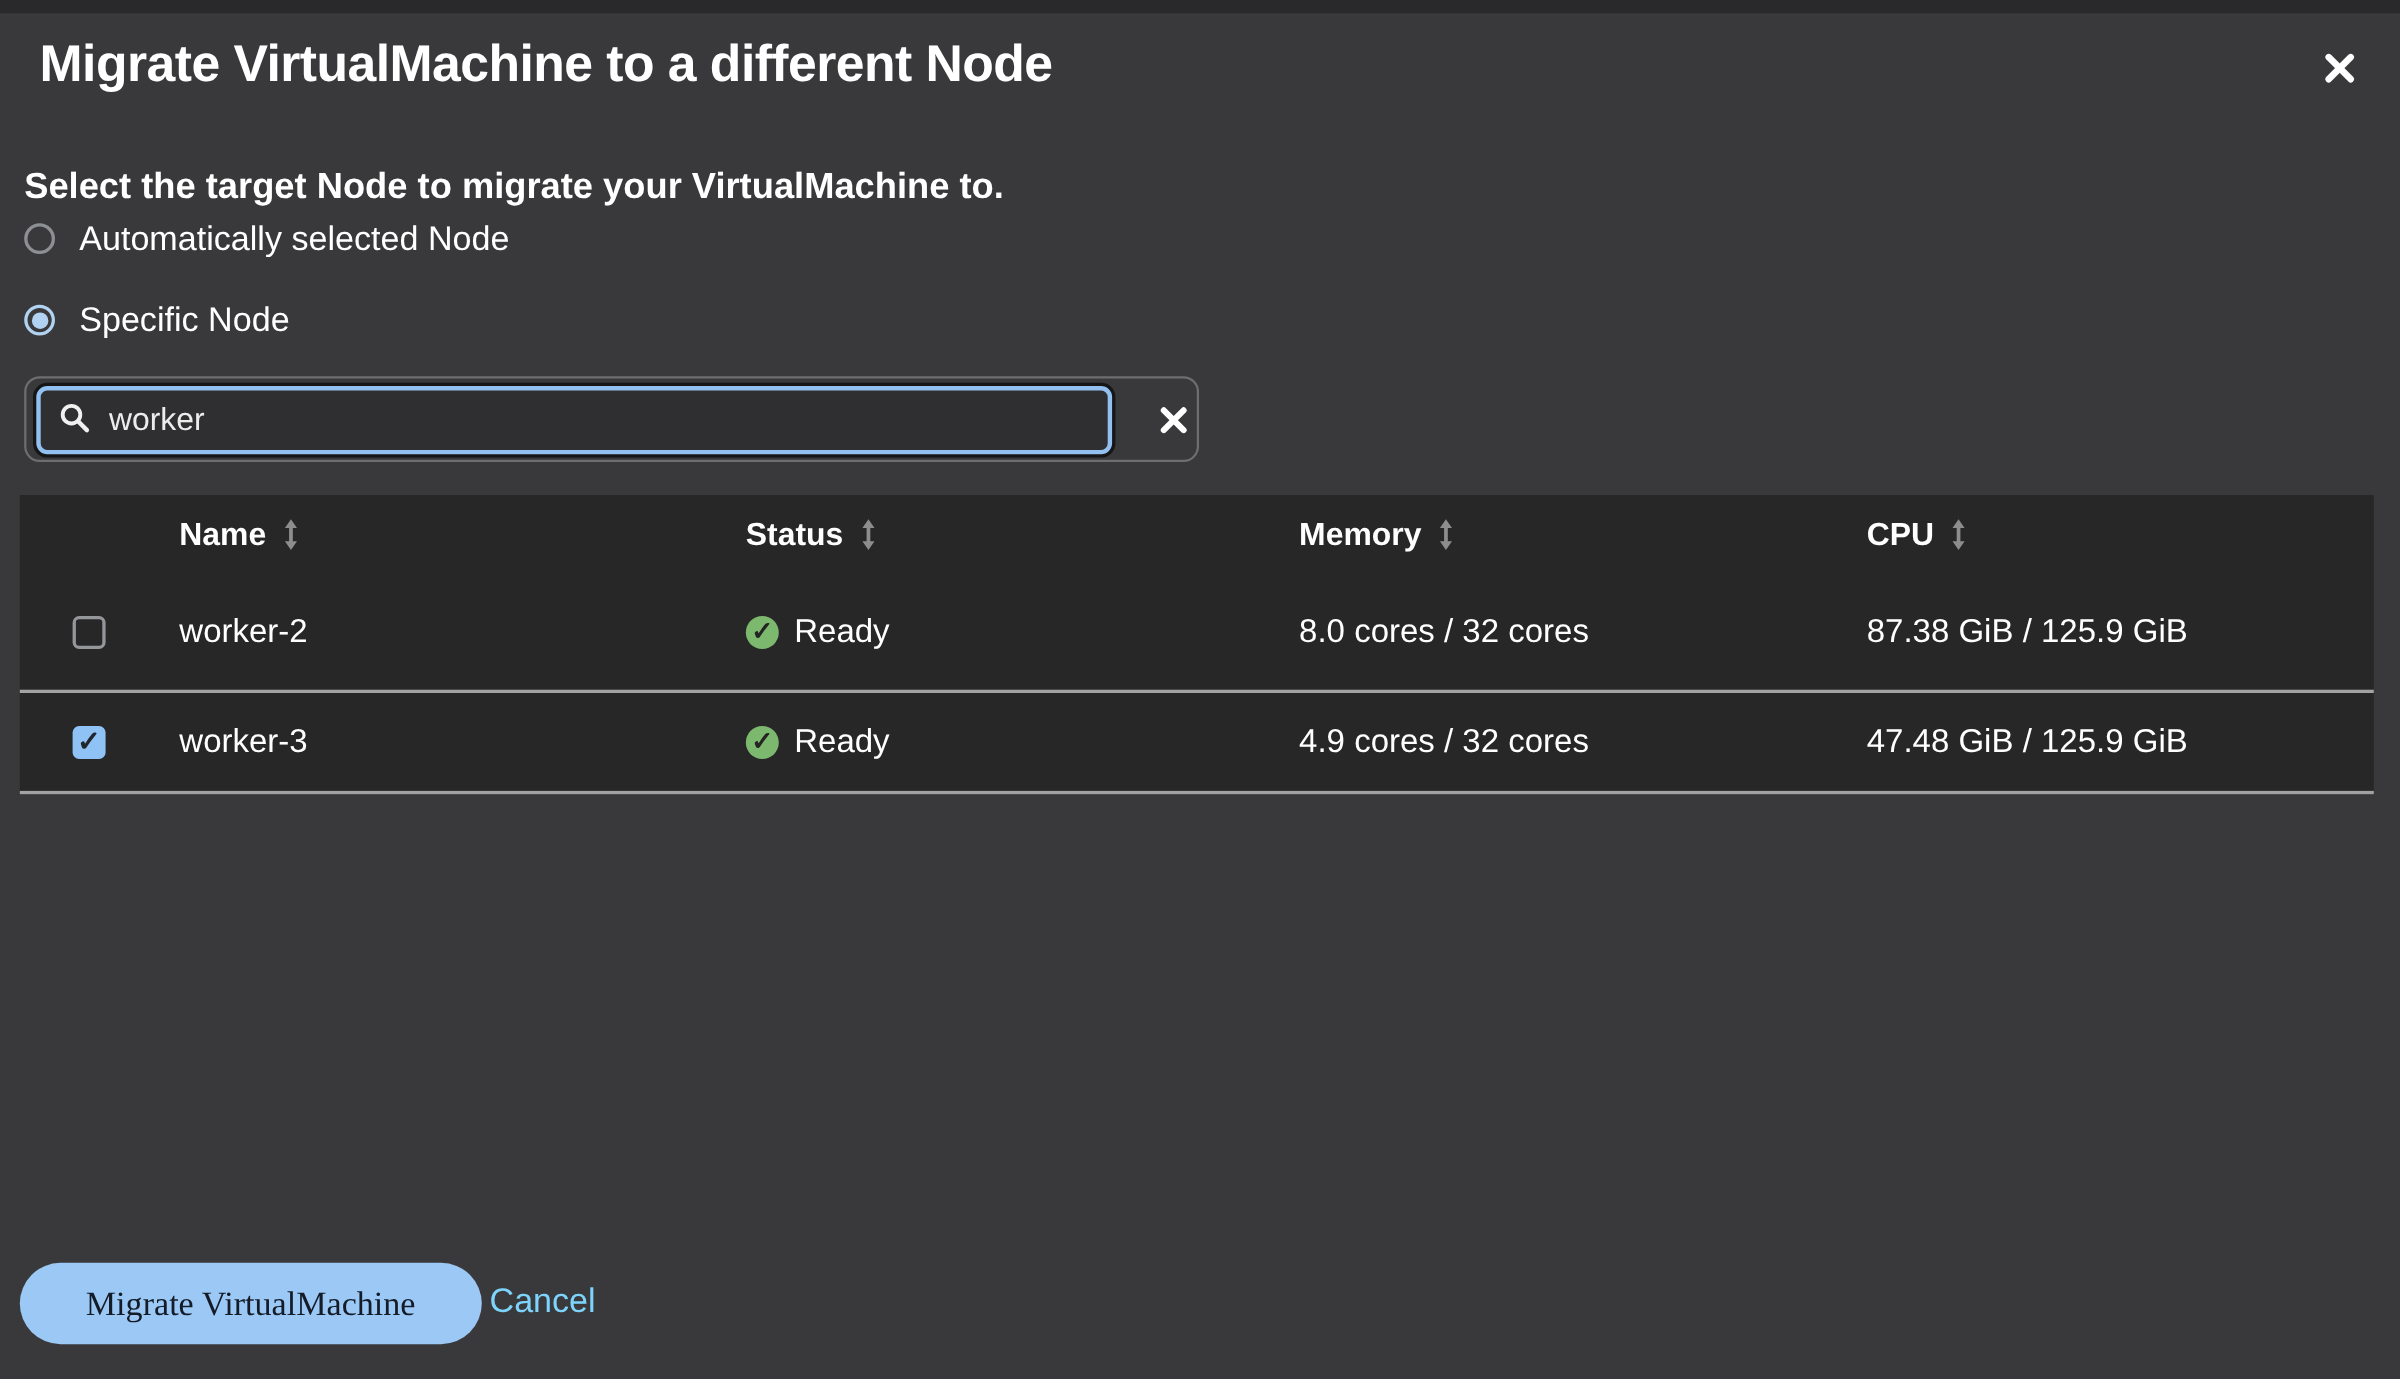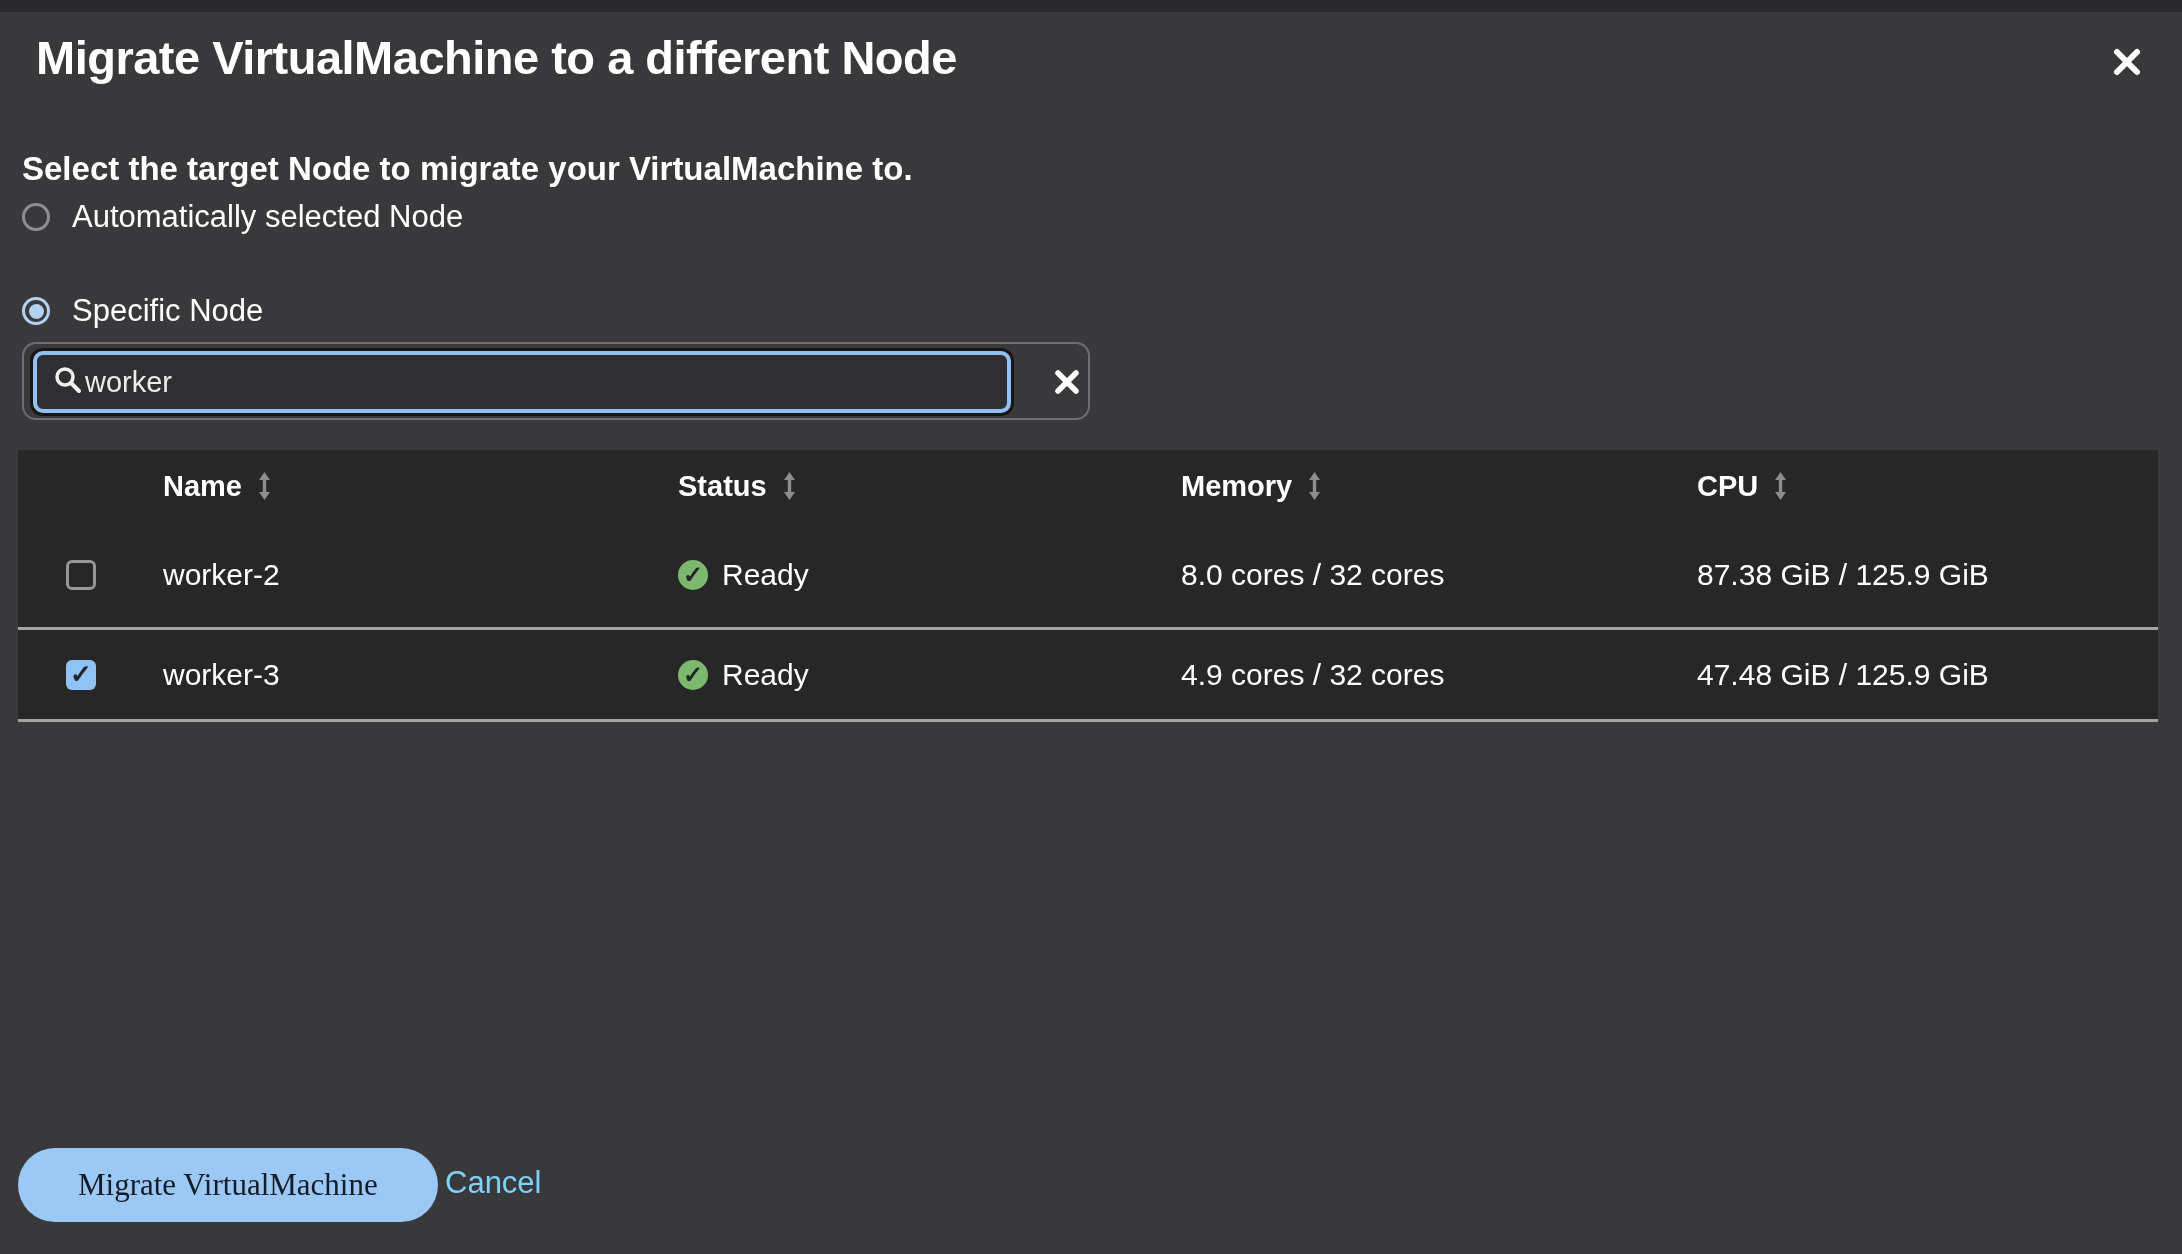--- a/index.html
+++ b/index.html
@@ -28,21 +28,21 @@
   .subtitle{
     position:absolute;left:22px;top:150px;
     font-size:33px;font-weight:700;
   }
   
   .radio-row{
     position:absolute;left:22px;display:flex;align-items:center;gap:22px;
     cursor:pointer;
   }
   .radio-row.r1{top:199px;}
-  .radio-row.r2{top:273px;margin-top:20px;}
+  .radio-row.r2{top:273px;}
   .radio-circle{
     width:28px;height:28px;border-radius:50%;
     border:3px solid #8d8f92;box-sizing:border-box;
     display:flex;align-items:center;justify-content:center;
     flex:0 0 auto;
   }
   .radio-circle.checked{
     border-color:#b2d2f1;
   }
   .radio-circle.checked .dot{
@@ -52,21 +52,21 @@
   
   .search-group{
     position:absolute;left:22px;top:342px;width:1068px;height:78px;
     border:2px solid #6e6e70;border-radius:14px;box-sizing:border-box;
   }
   .search-input-wrap{
     position:absolute;left:9px;top:7px;width:978px;height:62px;
     background:#2f2f31;
     border:4px solid #92c0f0;border-radius:10px;box-sizing:border-box;
     box-shadow:0 0 0 3px #161617;
-    display:flex;align-items:center;padding:0 16px;
+    display:flex;align-items:center;gap:14px;padding:0 16px;
   }
   .search-input{
     background:transparent;border:none;outline:none;color:#ececec;
     font-size:29px;font-family:"Liberation Sans", sans-serif;
     width:100%;
   }
   .clear-btn{
     position:absolute;left:1015px;top:12px;width:56px;height:54px;
     display:flex;align-items:center;justify-content:center;
     background:none;border:none;cursor:pointer;padding:0;

